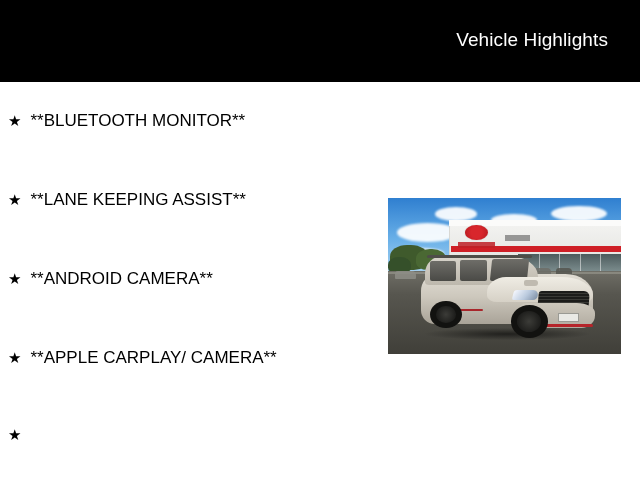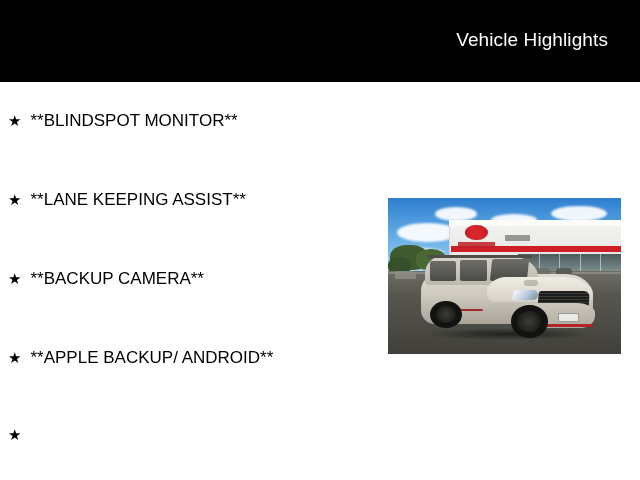--- a/index.html
+++ b/index.html
@@ -351,36 +351,36 @@
 <div class="header-bar">
   <div class="header-title">Vehicle Highlights</div>
 </div>
 
 <div class="content">
 
   <ul class="highlight-list">
 
     <li class="highlight-item item-0">
       <span class="bullet-star">★</span>
-      <span class="item-label">**BLINDSPOT MONITOR**</span>
+      <span class="item-label">**BLUETOOTH MONITOR**</span>
     </li>
 
     <li class="highlight-item item-1">
       <span class="bullet-star">★</span>
       <span class="item-label">**LANE KEEPING ASSIST**</span>
     </li>
 
     <li class="highlight-item item-2">
       <span class="bullet-star">★</span>
-      <span class="item-label">**BACKUP CAMERA**</span>
+      <span class="item-label">**ANDROID CAMERA**</span>
     </li>
 
     <li class="highlight-item item-3">
       <span class="bullet-star">★</span>
-      <span class="item-label">**APPLE BACKUP/ ANDROID**</span>
+      <span class="item-label">**APPLE CARPLAY/ CAMERA**</span>
     </li>
 
     <li class="highlight-item item-4">
       <span class="bullet-star">★</span>
     </li>
 
   </ul>
 
   <div class="vehicle-photo" title="Silver Subaru Forester Sport SUV parked in front of Capitol Toyota dealership">
     <div class="photo-scene">

